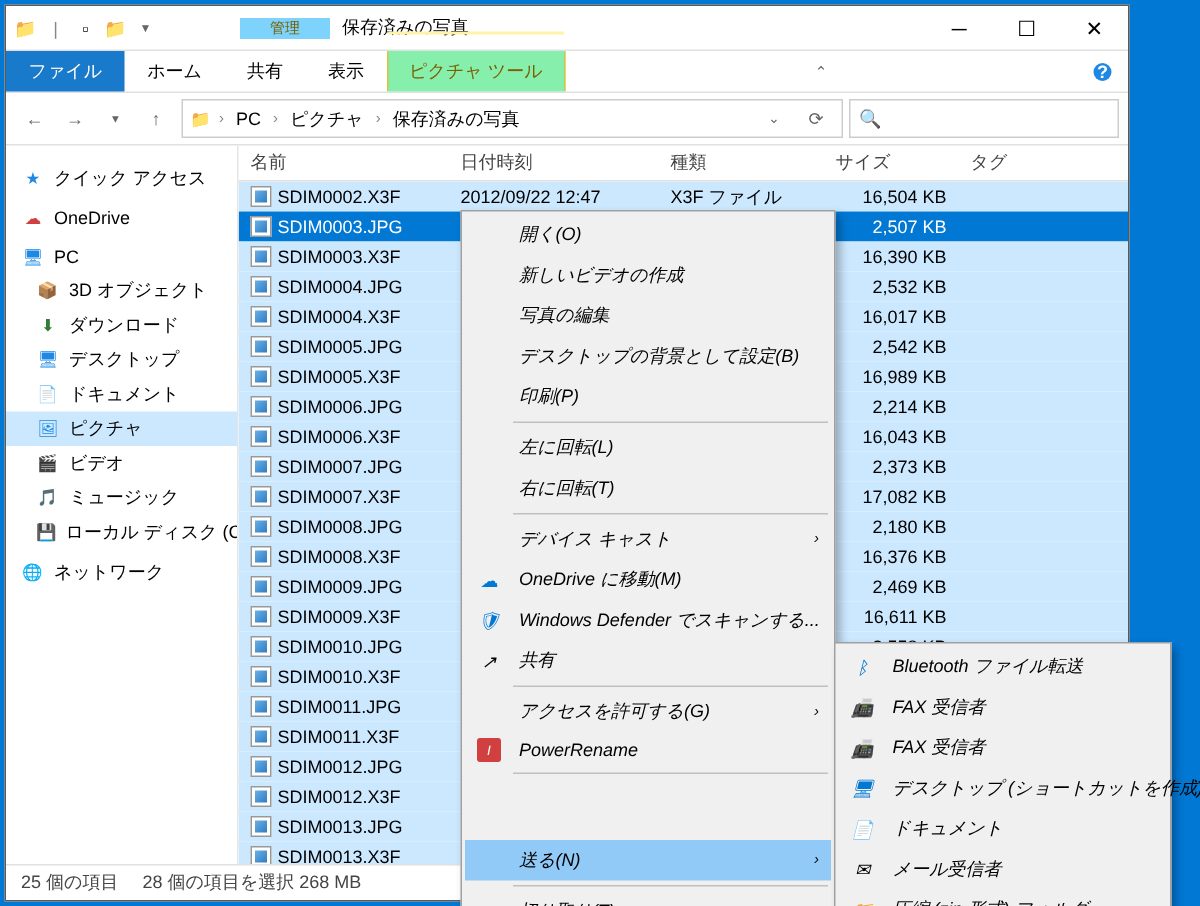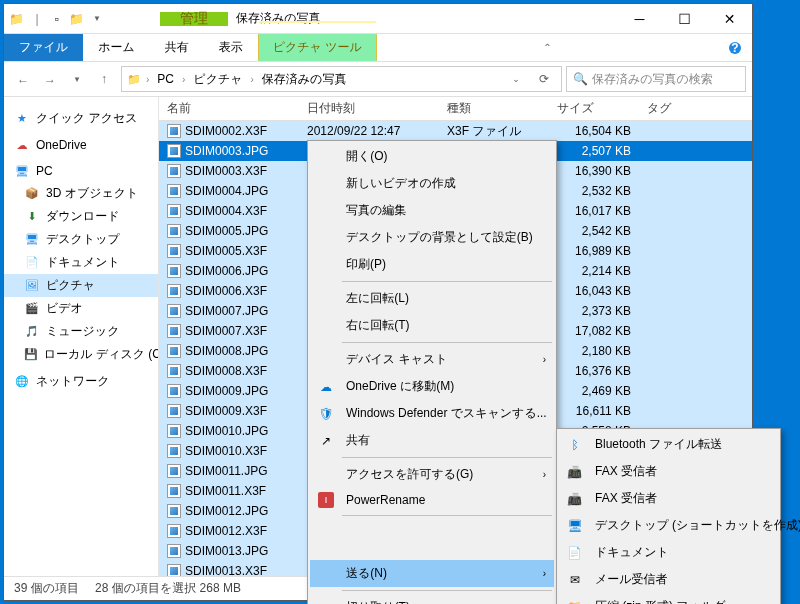--- a/index.html
+++ b/index.html
@@ -44,21 +44,21 @@
 .row.highlight { background: #0078d4; color: white; }
 .cell { padding: 0 8px; overflow: hidden; white-space: nowrap; display: flex; align-items: center; gap: 4px; }
 .cell-name { width: 140px; }
 .cell-date { width: 140px; }
 .cell-type { width: 110px; }
 .cell-size { width: 90px; justify-content: flex-end; }
 .file-icon { width: 14px; height: 14px; background: #fff; border: 1px solid #999; display: inline-block; position: relative; }
 .file-icon::after { content: ""; position: absolute; inset: 2px; background: linear-gradient(135deg,#6ab0e4,#2f7cc3); }
 .statusbar { height: 24px; border-top: 1px solid #e0e0e0; display: flex; align-items: center; padding: 0 10px; gap: 16px; font-size: 11px; color: #444; }
 .context-menu { position: absolute; background: #f0f0f0; border: 1px solid #a0a0a0; box-shadow: 3px 3px 6px rgba(0,0,0,0.3); padding: 2px; z-index: 100; }
-.cm-item { padding: 5px 40px 5px 36px; white-space: nowrap; display: flex; align-items: center; gap: 8px; position: relative; }
+.cm-item { padding: 5px 40px 5px 36px; white-space: nowrap; display: flex; align-items: center; gap: 8px; position: relative; font-style: italic; }
 .cm-item.highlight { background: #91c9f7; margin-top: 44px; }
 .cm-item .cm-arrow { position: absolute; right: 8px; font-size: 10px; }
 .cm-icon { position: absolute; left: 8px; width: 16px; height: 16px; display: flex; align-items: center; justify-content: center; font-size: 12px; }
 .cm-sep { height: 1px; background: #c0c0c0; margin: 3px 2px 3px 32px; }
 .submenu { position: absolute; left: 556px; top: 428px; }
 .folder-icon { color: #f5c955; }
 svg { display: block; }
 </style>
 </head>
 <body>
@@ -66,21 +66,21 @@
 <div class="window">
   <div class="titlebar">
     <div class="titlebar-icons">
       <span class="qat-icon folder-icon">📁</span>
       <span class="qat-icon" style="color:#888">|</span>
       <span class="qat-icon">▫</span>
       <span class="qat-icon folder-icon">📁</span>
       <span class="qat-icon" style="font-size:8px;color:#666">▼</span>
     </div>
     <div style="width:50px"></div>
-    <div style="background:#84cc16;padding:0 20px;height:14px;font-size:14px;display:flex;align-items:center;color:#7a6000">管理</div>
+    <div style="background:#7dd3fc;padding:0 20px;height:14px;font-size:10px;display:flex;align-items:center;color:#7a6000">管理</div>
     <div class="window-title">保存済みの写真</div>
     <div class="window-controls">
       <div class="win-btn">─</div>
       <div class="win-btn">☐</div>
       <div class="win-btn">✕</div>
     </div>
   </div>
 
   <div class="ribbon-tabs">
     <div class="tab file">ファイル</div>
@@ -111,21 +111,20 @@
       <span class="bc-sep">›</span>
       <span class="bc-seg">ピクチャ</span>
       <span class="bc-sep">›</span>
       <span class="bc-seg">保存済みの写真</span>
       <span style="flex:1"></span>
       <span class="nav-btn" style="font-size:9px">⌄</span>
       <span class="nav-btn">⟳</span>
     </div>
     <div class="searchbox">
       <span style="margin-right:4px">🔍</span>
-      <span>保存済みの写真の検索</span>
     </div>
   </div>
 
   <div class="content">
     <div class="sidebar">
       <div class="tree-item root">
           <span class="tree-icon" style="color:#1e88e5">★</span>
           <span>クイック アクセス</span>
         </div>
       <div class="tree-item root">
@@ -388,21 +387,21 @@
             </div>
             <div class="cell cell-date"></div>
             <div class="cell cell-type"></div>
             <div class="cell cell-size"></div>
           </div>
         </div>
     </div>
   </div>
 
   <div class="statusbar">
-    <span>39 個の項目</span>
+    <span>25 個の項目</span>
     <span>28 個の項目を選択 268 MB</span>
   </div>
 </div>
 
 <div class="context-menu" style="left:307px; top:140px; width:250px;">
   <div class="cm-item">
       <span>開く(O)</span>
     </div>
   <div class="cm-item">
       <span>新しいビデオの作成</span>

